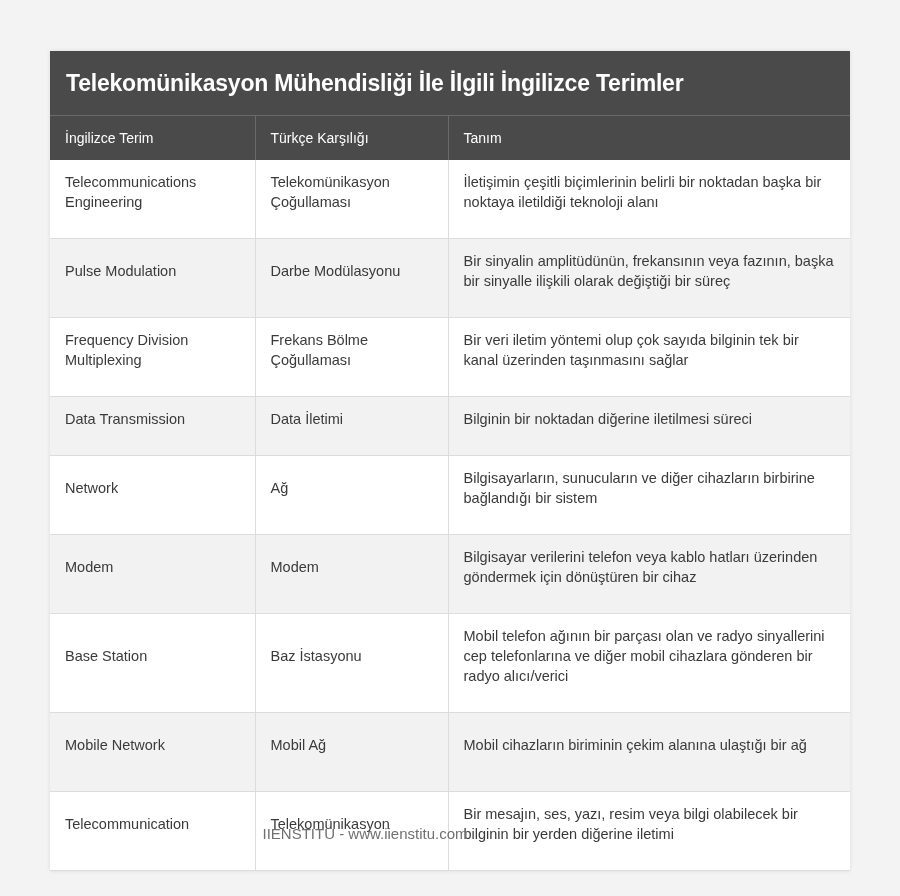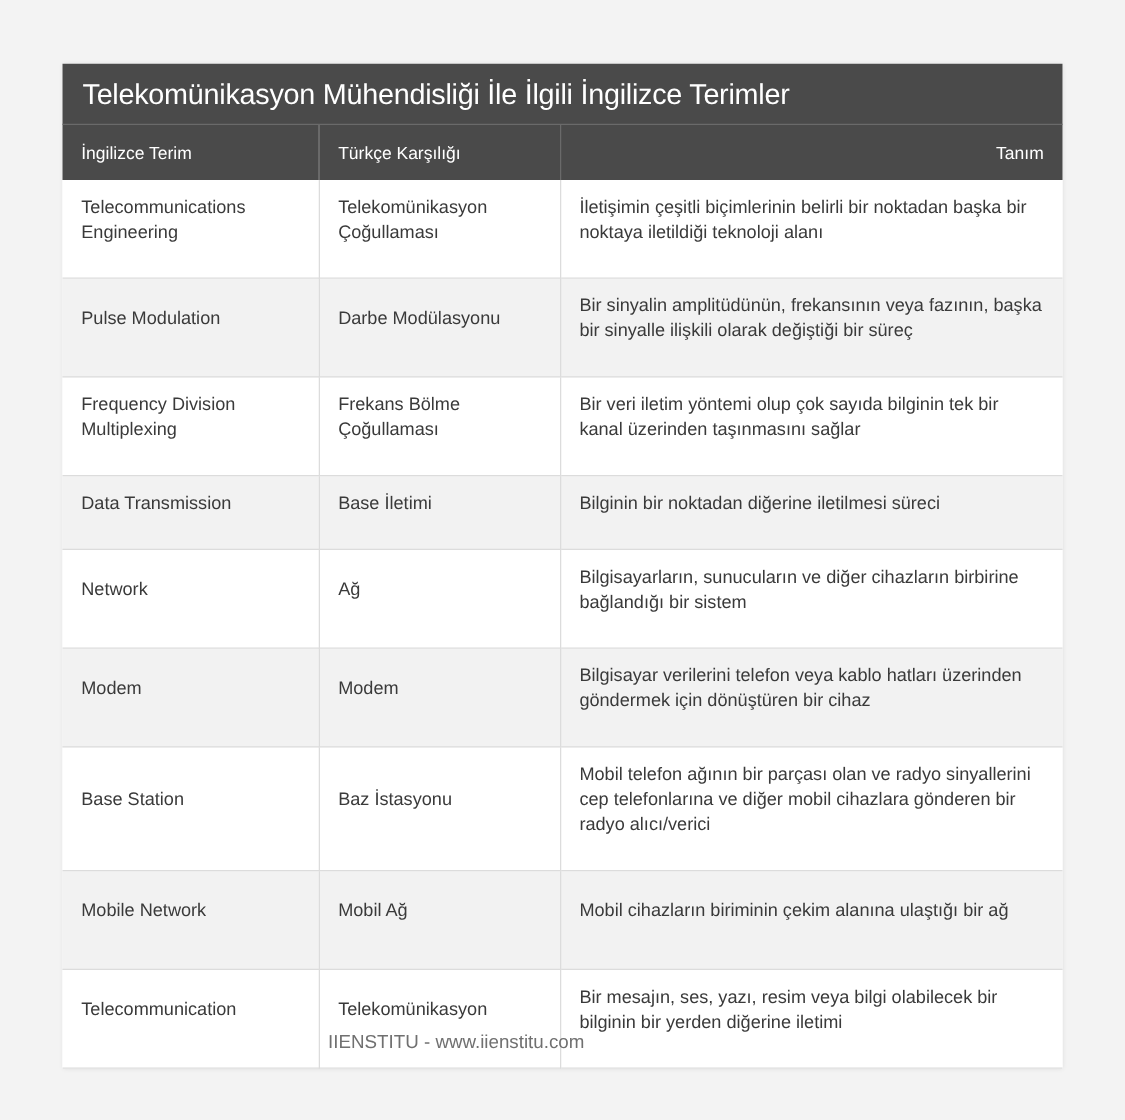--- a/index.html
+++ b/index.html
@@ -14,25 +14,25 @@
   .card {
     position: absolute;
     left: 50px; top: 51px;
     width: 800px;
     background: #ffffff;
     box-shadow: 0 0 4px rgba(0,0,0,0.10);
   }
   .title-bar {
     background: #4a4a4a;
     color: #ffffff;
-    height: 49px;
+    height: 65px;
     box-sizing: border-box;
     padding: 0 16px;
     display: flex; align-items: center;
-    font-weight: normal;
+    font-weight: bold;
     font-size: 23px;
     letter-spacing: -0.2px;
     border-bottom: 1px solid #6a6a6a;
   }
   table {
     border-collapse: collapse;
     width: 800px;
     table-layout: fixed;
   }
   col.c1 { width: 205px; }
@@ -41,21 +41,21 @@
   thead th {
     background: #4a4a4a;
     color: #ffffff;
     font-weight: normal;
     font-size: 14px;
     text-align: left;
     height: 44px;
     padding: 0 15px;
     border-right: 1px solid #6a6a6a;
   }
-  thead th:last-child { border-right: none; text-align: right; }
+  thead th:last-child { border-right: none; }
   tbody td {
     font-size: 14.5px;
     line-height: 20px;
     padding: 12px 15px 26px 15px;
     vertical-align: middle;
     border-right: 1px solid #dcdcdc;
     border-bottom: 1px solid #dcdcdc;
   }
   tbody td:last-child { border-right: none; }
   tbody tr:nth-child(even) td { background: #f2f2f2; }
@@ -101,21 +101,21 @@
         <td>Darbe Modülasyonu</td>
         <td>Bir sinyalin amplitüdünün, frekansının veya fazının, başka bir sinyalle ilişkili olarak değiştiği bir süreç</td>
       </tr>
       <tr class="h65">
         <td>Frequency Division Multiplexing</td>
         <td>Frekans Bölme Çoğullaması</td>
         <td>Bir veri iletim yöntemi olup çok sayıda bilginin tek bir kanal üzerinden taşınmasını sağlar</td>
       </tr>
       <tr class="h45">
         <td>Data Transmission</td>
-        <td>Base İletimi</td>
+        <td>Data İletimi</td>
         <td>Bilginin bir noktadan diğerine iletilmesi süreci</td>
       </tr>
       <tr class="h65">
         <td>Network</td>
         <td>Ağ</td>
         <td>Bilgisayarların, sunucuların ve diğer cihazların birbirine bağlandığı bir sistem</td>
       </tr>
       <tr class="h65">
         <td>Modem</td>
         <td>Modem</td>

